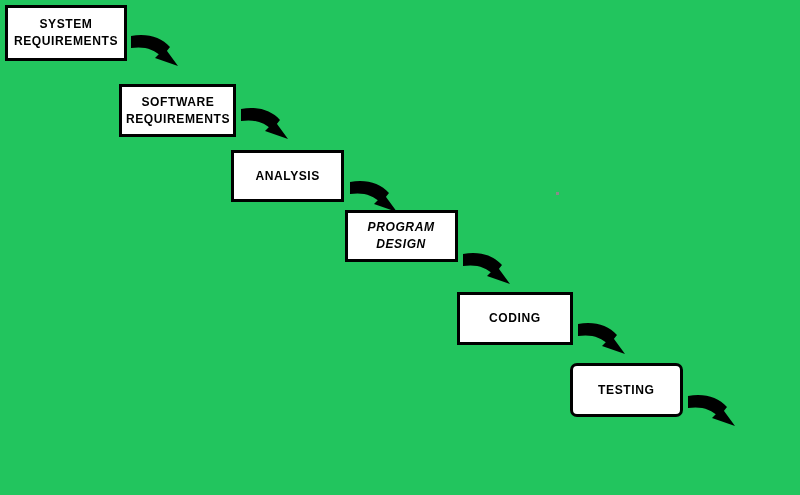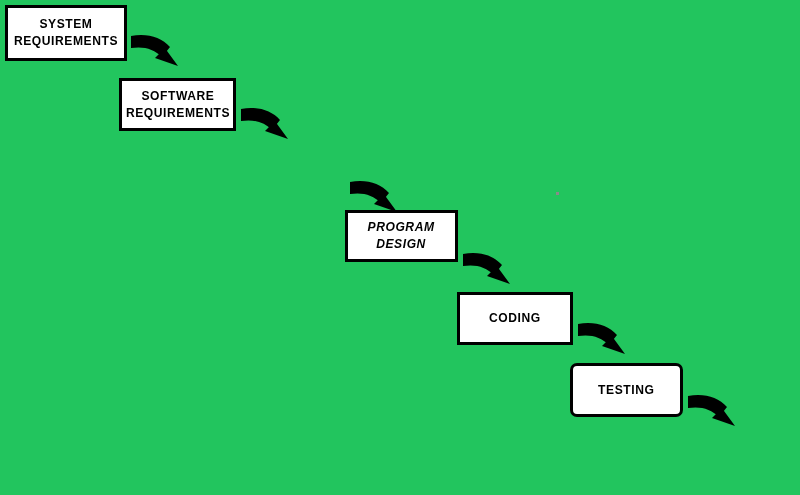--- a/index.html
+++ b/index.html
@@ -89,23 +89,26 @@
     </g>
     <g>
       <use href="#swoosh" x="688" y="390"></use>
     </g>
   </svg>
 
   <div class="stage-box" id="box-0" style="left: 5px; top: 5px; width: 122px; height: 56px;">
     <span class="stage-label">SYSTEM
 REQUIREMENTS</span>
   </div>
-  <div class="stage-box" id="box-1" style="left: 119px; top: 78px; width: 117px; height: 53px;">
+  <div class="stage-box" id="box-1" style="left: 119px; top: 84px; width: 117px; height: 53px;">
     <span class="stage-label">SOFTWARE
 REQUIREMENTS</span>
+  </div>
+  <div class="stage-box" id="box-2" style="left: 231px; top: 150px; width: 113px; height: 52px;">
+    <span class="stage-label">ANALYSIS</span>
   </div>
   <div class="stage-box" id="box-3" style="left: 345px; top: 210px; width: 113px; height: 52px; font-style: italic;">
     <span class="stage-label">PROGRAM
 DESIGN</span>
   </div>
   <div class="stage-box" id="box-4" style="left: 457px; top: 292px; width: 116px; height: 53px;">
     <span class="stage-label">CODING</span>
   </div>
   <div class="stage-box" id="box-5" style="left: 570px; top: 363px; width: 113px; height: 54px; border-radius: 7px;">
     <span class="stage-label">TESTING</span>

